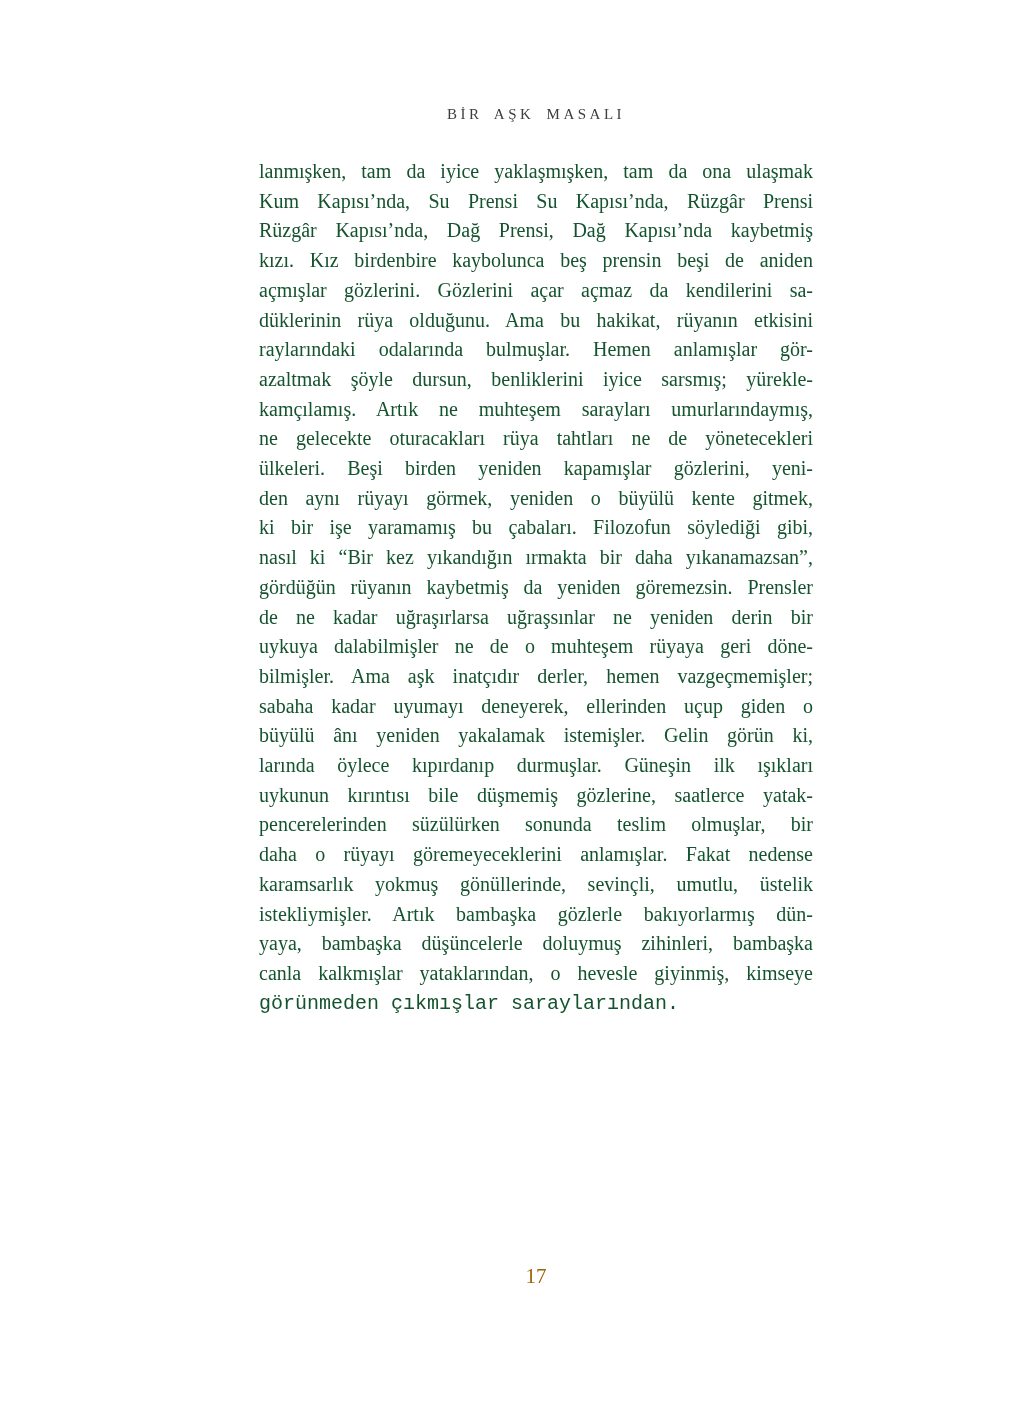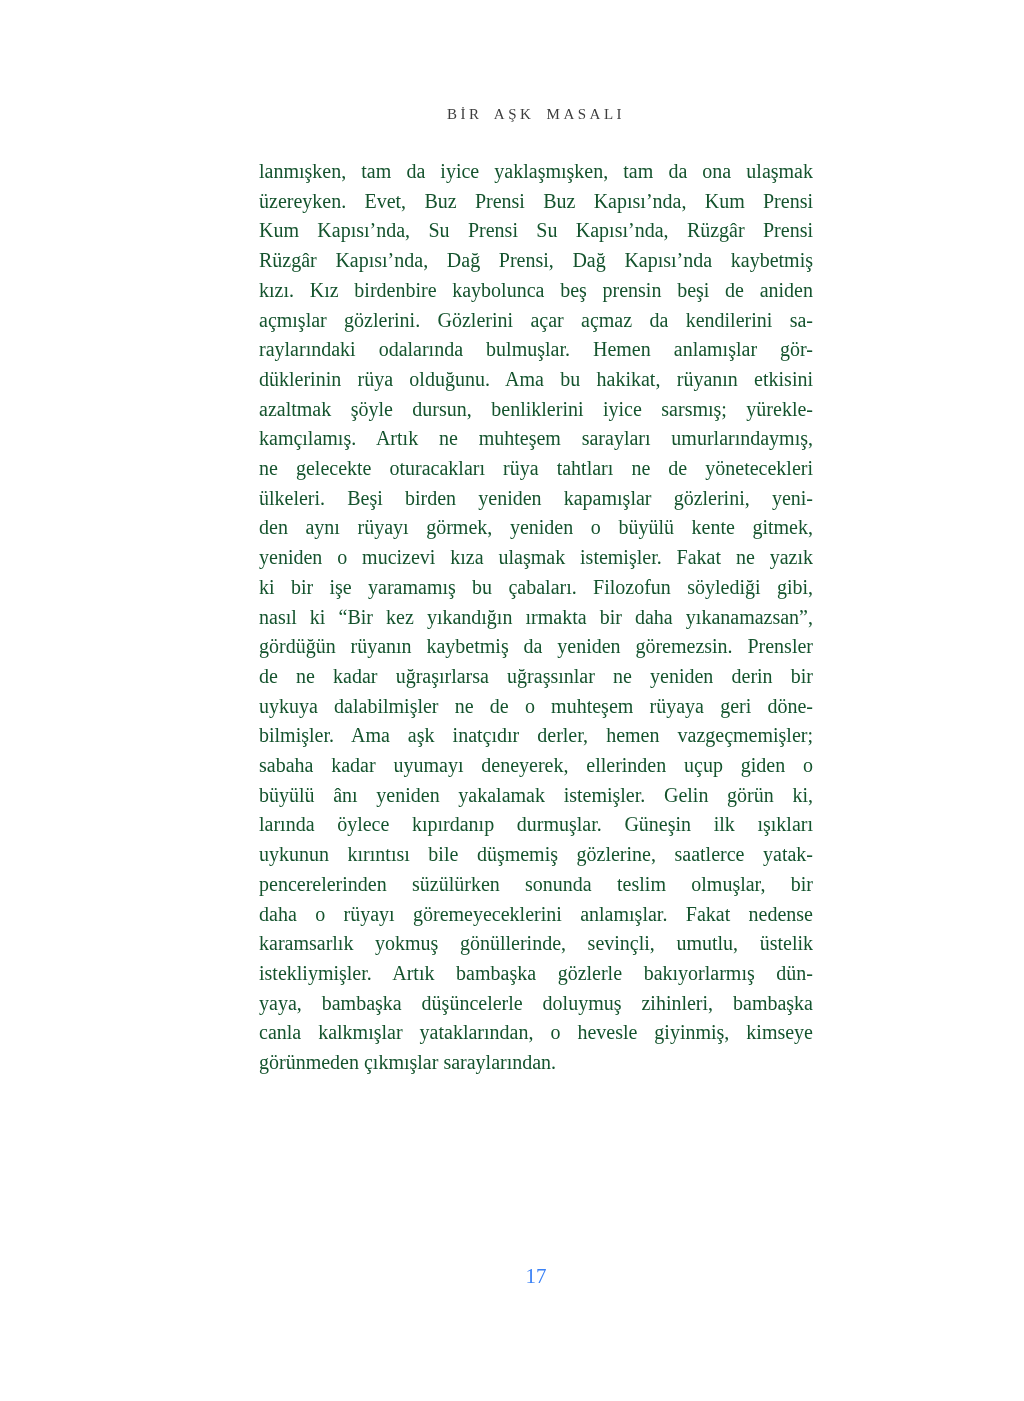--- a/index.html
+++ b/index.html
@@ -38,53 +38,52 @@
     color: #14532d;
   }
   .body-text .line {
     text-align: justify;
     text-align-last: justify;
     white-space: normal;
   }
   .body-text .line.last {
     text-align: center;
     text-align-last: left;
+    font-family: Liberation Mono, monospace;
   }
   .page-number {
     position: absolute;
     top: 1266px;
     left: 238px;
     width: 554px;
     text-align: center;
     font-size: 21px;
     line-height: 1;
-    color: #3b82f6;
+    color: #a16207;
   }
 </style>
 </head>
 <body>
 
 <div class="page">
   <div class="running-header">BİR AŞK MASALI</div>
 
   <div class="body-text">
       <div class="line">lanmışken, tam da iyice yaklaşmışken, tam da ona ulaşmak</div>
-      <div class="line">üzereyken. Evet, Buz Prensi Buz Kapısı’nda, Kum Prensi</div>
       <div class="line">Kum Kapısı’nda, Su Prensi Su Kapısı’nda, Rüzgâr Prensi</div>
       <div class="line">Rüzgâr Kapısı’nda, Dağ Prensi, Dağ Kapısı’nda kaybetmiş</div>
       <div class="line">kızı. Kız birdenbire kaybolunca beş prensin beşi de aniden</div>
       <div class="line">açmışlar gözlerini. Gözlerini açar açmaz da kendilerini sa-</div>
+      <div class="line">düklerinin rüya olduğunu. Ama bu hakikat, rüyanın etkisini</div>
       <div class="line">raylarındaki odalarında bulmuşlar. Hemen anlamışlar gör-</div>
-      <div class="line">düklerinin rüya olduğunu. Ama bu hakikat, rüyanın etkisini</div>
       <div class="line">azaltmak şöyle dursun, benliklerini iyice sarsmış; yürekle-</div>
       <div class="line">kamçılamış. Artık ne muhteşem sarayları umurlarındaymış,</div>
       <div class="line">ne gelecekte oturacakları rüya tahtları ne de yönetecekleri</div>
       <div class="line">ülkeleri. Beşi birden yeniden kapamışlar gözlerini, yeni-</div>
       <div class="line">den aynı rüyayı görmek, yeniden o büyülü kente gitmek,</div>
-      <div class="line">yeniden o mucizevi kıza ulaşmak istemişler. Fakat ne yazık</div>
       <div class="line">ki bir işe yaramamış bu çabaları. Filozofun söylediği gibi,</div>
       <div class="line">nasıl ki “Bir kez yıkandığın ırmakta bir daha yıkanamazsan”,</div>
       <div class="line">gördüğün rüyanın kaybetmiş da yeniden göremezsin. Prensler</div>
       <div class="line">de ne kadar uğraşırlarsa uğraşsınlar ne yeniden derin bir</div>
       <div class="line">uykuya dalabilmişler ne de o muhteşem rüyaya geri döne-</div>
       <div class="line">bilmişler. Ama aşk inatçıdır derler, hemen vazgeçmemişler;</div>
       <div class="line">sabaha kadar uyumayı deneyerek, ellerinden uçup giden o</div>
       <div class="line">büyülü ânı yeniden yakalamak istemişler. Gelin görün ki,</div>
       <div class="line">larında öylece kıpırdanıp durmuşlar. Güneşin ilk ışıkları</div>
       <div class="line">uykunun kırıntısı bile düşmemiş gözlerine, saatlerce yatak-</div>

